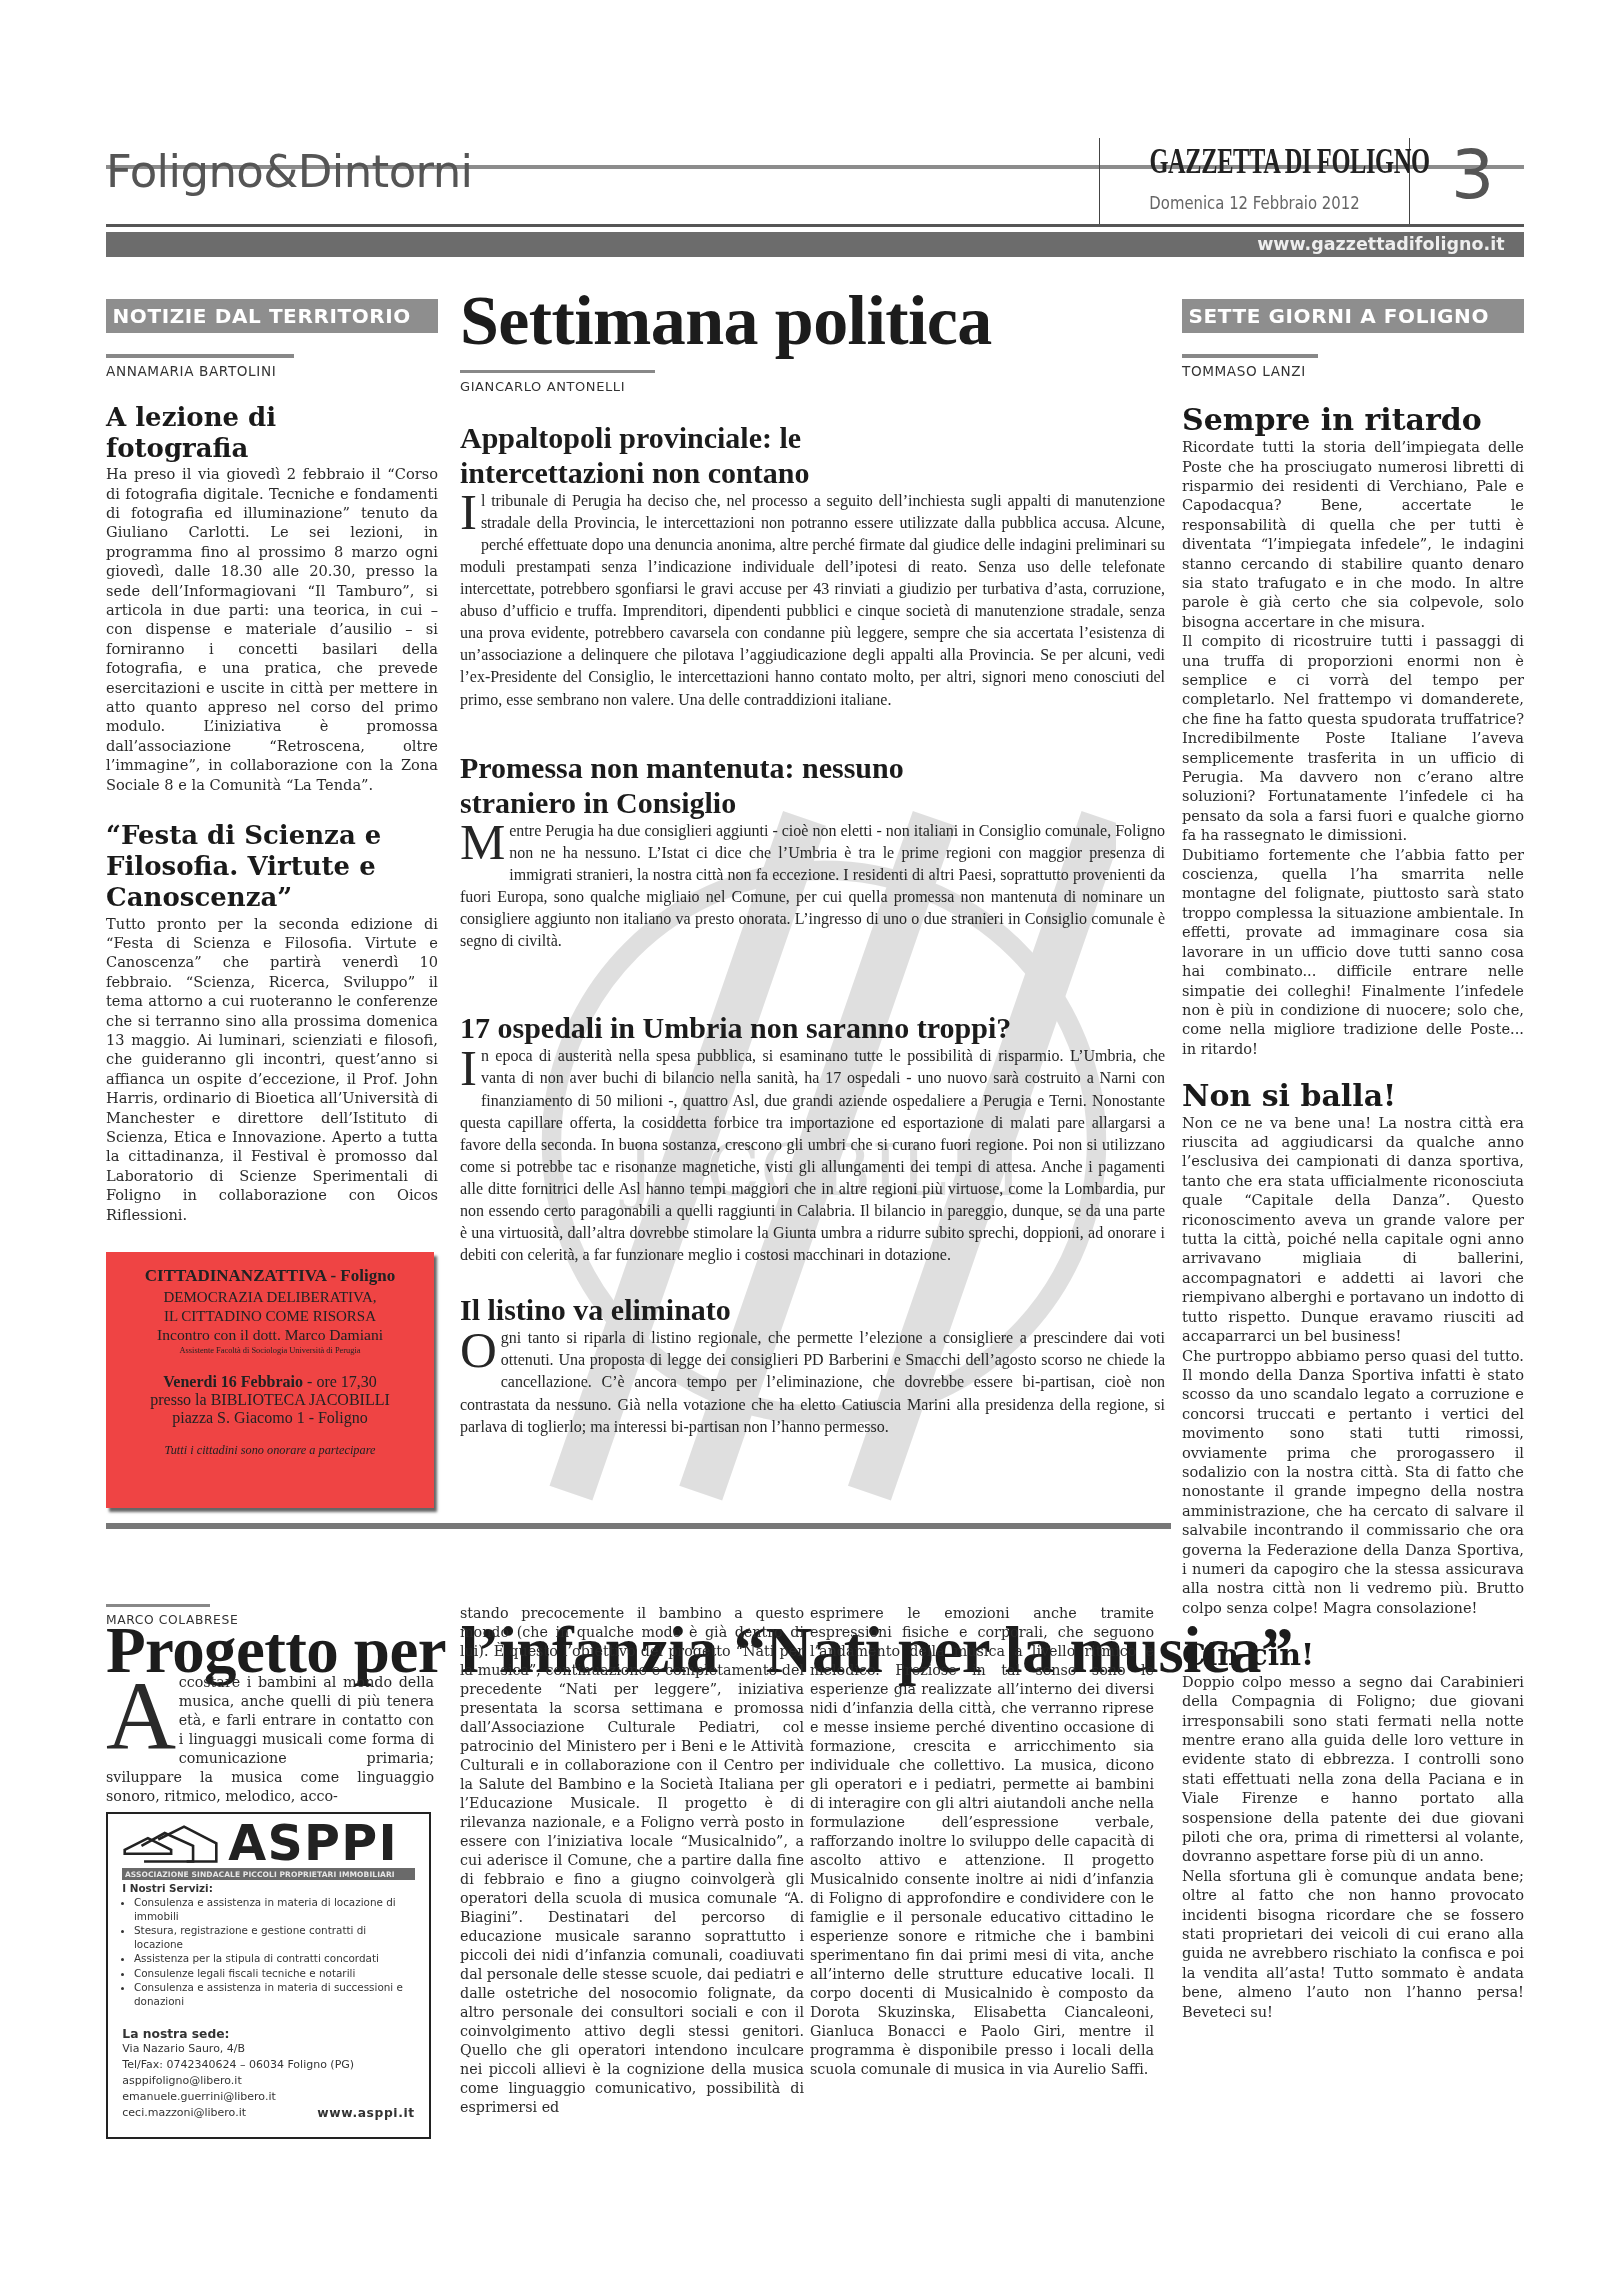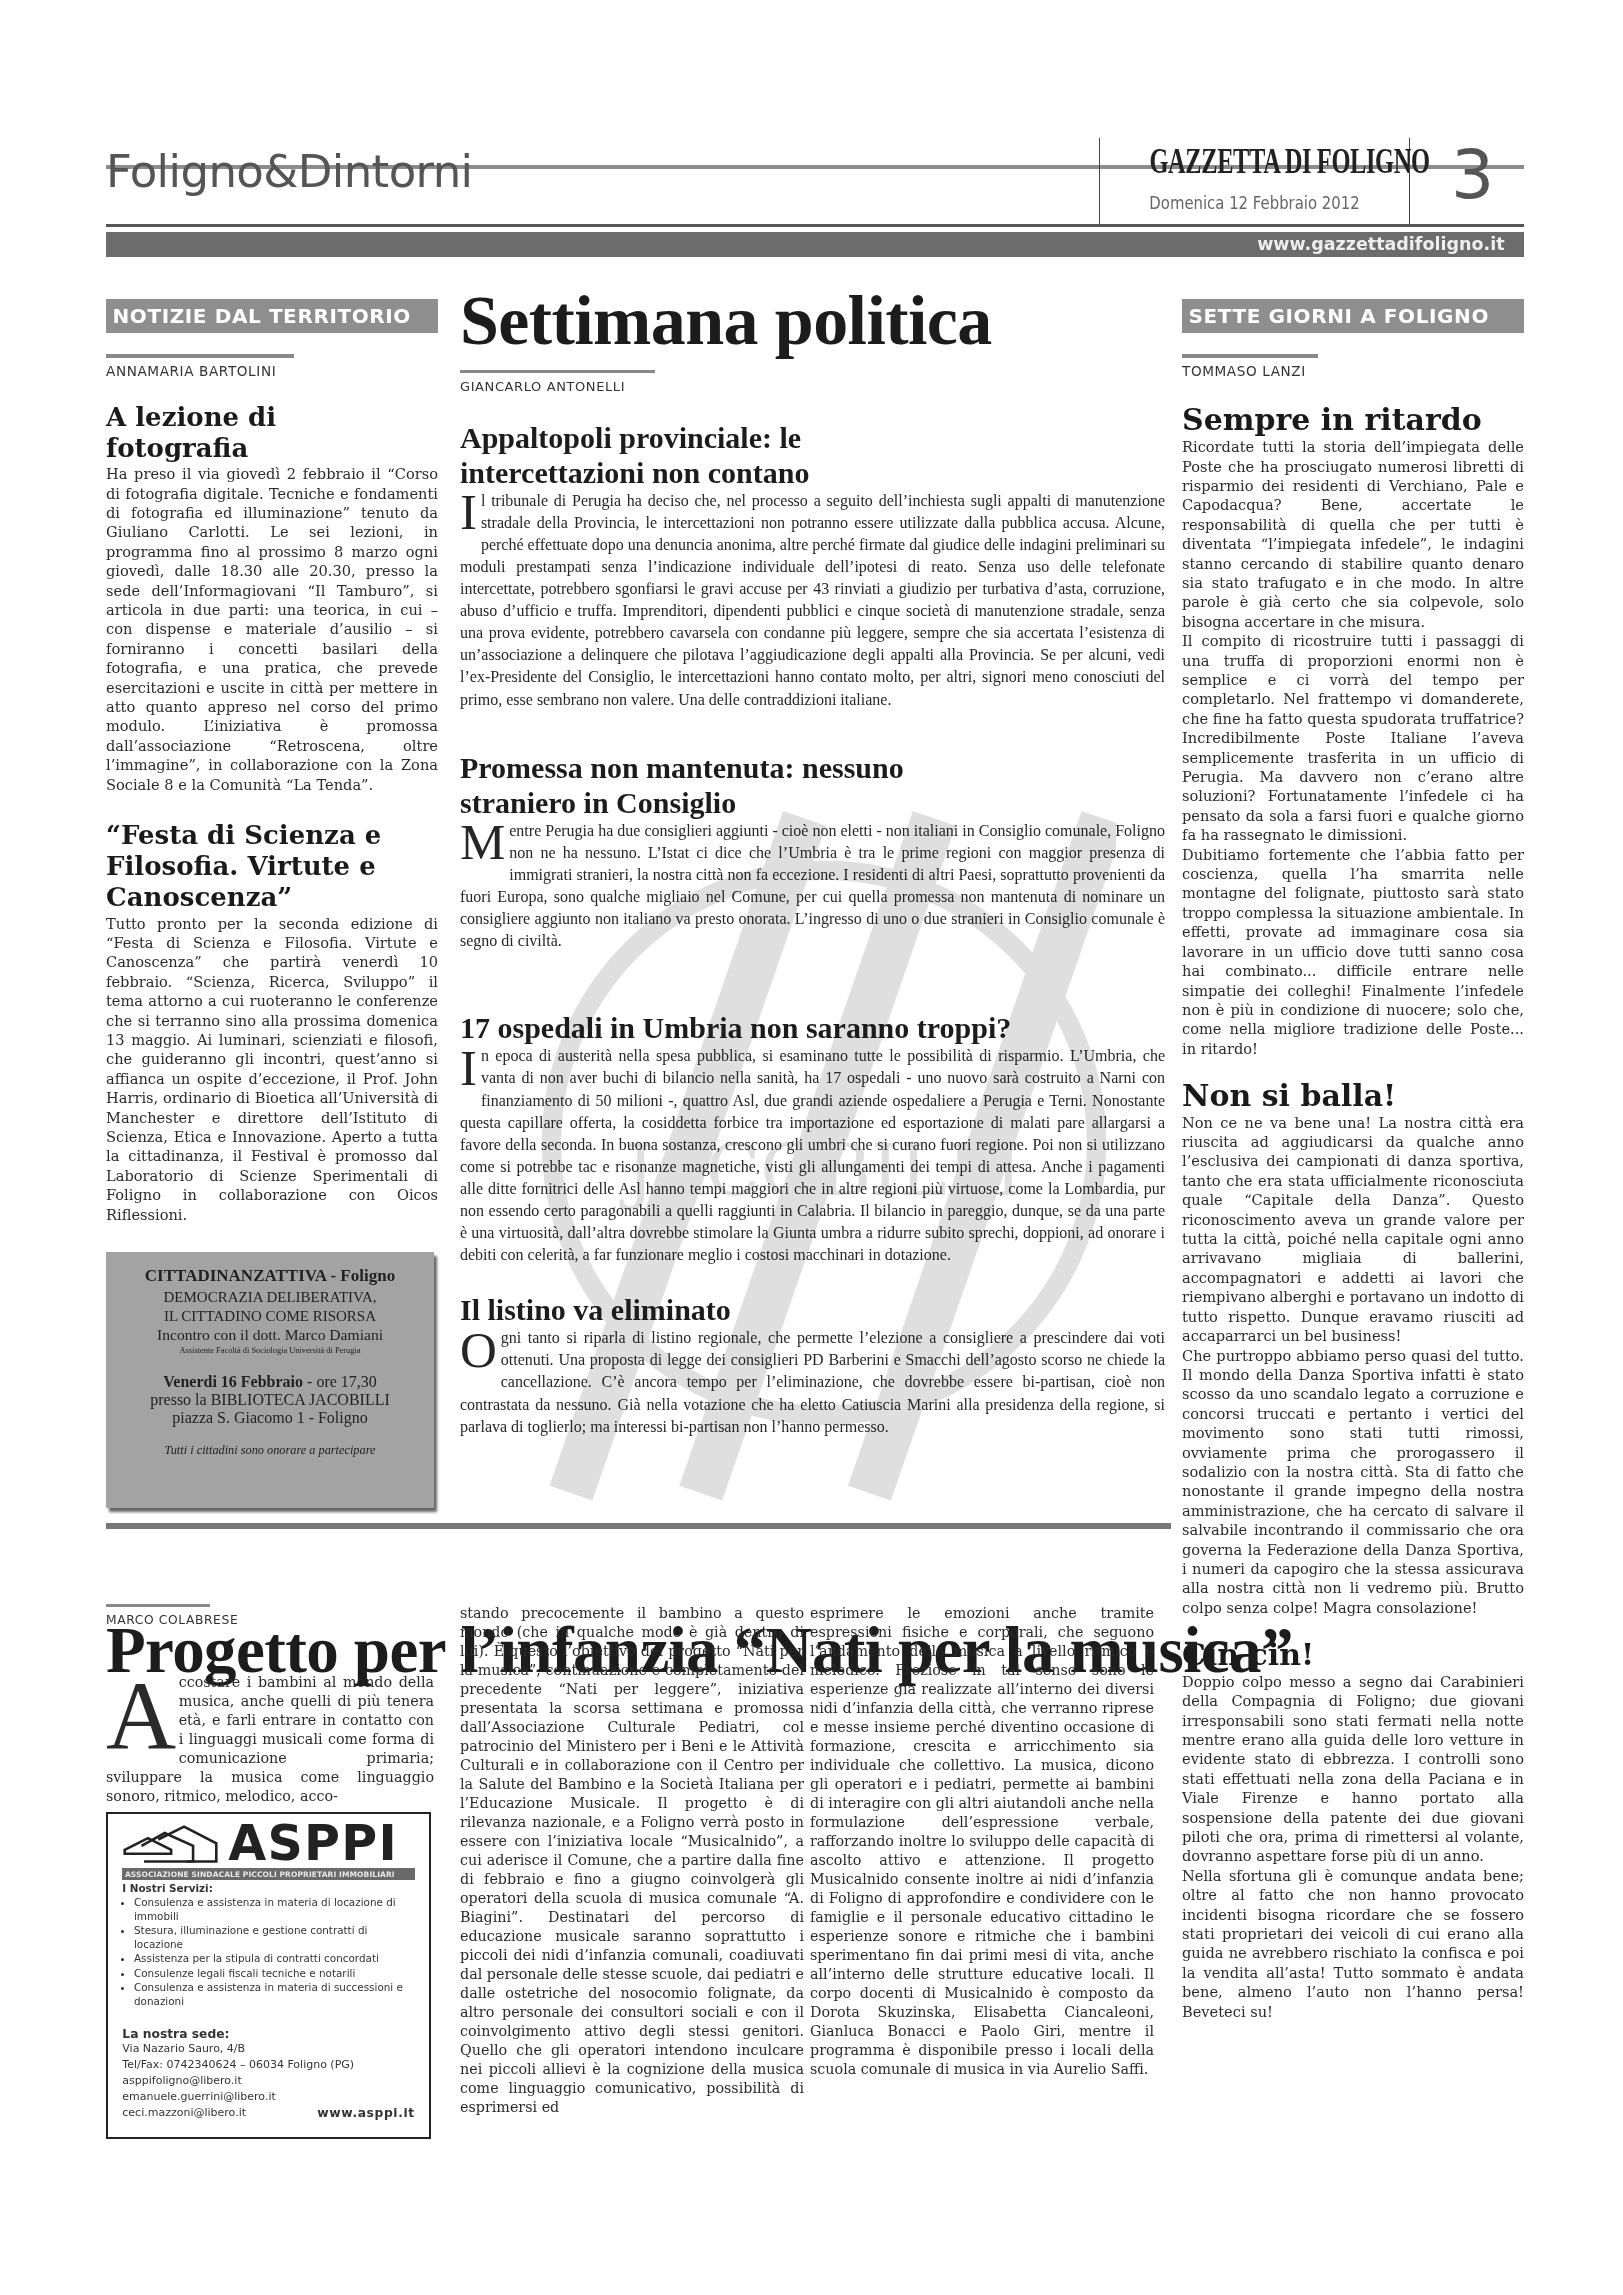--- a/index.html
+++ b/index.html
@@ -33,21 +33,21 @@
   .h-serif { font-family: "DejaVu Serif", serif; font-weight: bold; color: #1a1a1a; }
   .h-left { font-size: 26px; line-height: 1.2; margin-top: 23px; }
   .body-text { font-size: 14.6px; line-height: 1.33; text-align: justify; hyphens: auto; color: #2a2a2a; }
   .body-cond { font-family: "Liberation Serif", serif; font-size: 16px; line-height: 1.38; text-align: justify; color: #262626; }
 
   .h-big { font-family: "Liberation Serif", serif; font-weight: bold; font-size: 70px; line-height: 1; letter-spacing: -0.6px; }
   .h-mid { font-family: "Liberation Serif", serif; font-weight: bold; font-size: 30px; line-height: 1.17; margin-top: 26px; }
   .dropcap { float: left; font-family: "Liberation Serif", serif; font-size: 51px; line-height: 0.82; margin: 2.6px 3.9px 0 0; }
 
   
-  .event-box { left: 106px; top: 1252px; width: 328px; height: 256px; background: #a3a3a3; text-align: center;
+  .event-box { left: 106px; top: 1252px; width: 328px; height: 256px; background: #ef4444; text-align: center;
                box-shadow: 2.6px 3.9px 2.6px #666; font-family: "Liberation Serif", serif; color: #222; }
   .ev-org { font-weight: bold; font-size: 17px; margin-top: 14.3px; }
   .ev-title { font-size: 15px; line-height: 1.12; margin-top: 2.6px; }
   .ev-meet { font-size: 15.6px; margin-top: 1.3px; }
   .ev-role { font-size: 8.4px; margin-top: 1.3px; }
   .ev-when { font-size: 16px; margin-top: 18px; line-height: 1.15; }
   .ev-note { font-style: italic; font-size: 12.3px; margin-top: 15.6px; }
 
   
   .watermark { left: 532px; top: 779px; width: 584px; height: 734px; opacity: 0.12; pointer-events: none; }
@@ -182,21 +182,21 @@
       <path d="M4 40 L40 22 L76 40 L76 46 L4 46 Z" fill="none" stroke="#222" stroke-width="4"></path>
       <path d="M30 34 L66 14 L110 34 L110 58 L34 58" fill="none" stroke="#222" stroke-width="4"></path>
       <path d="M56 24 L96 4 L146 30 L146 58 L100 58" fill="none" stroke="#222" stroke-width="4"></path>
     </svg>
     <span class="ad-logo-text">ASPPI</span>
   </div>
   <div class="ad-tagline">ASSOCIAZIONE SINDACALE PICCOLI PROPRIETARI IMMOBILIARI</div>
   <div class="ad-services-title">I Nostri Servizi:</div>
   <ul class="ad-list">
     <li>Consulenza e assistenza in materia di locazione di immobili</li>
-    <li>Stesura, illuminazione e gestione contratti di locazione</li>
+    <li>Stesura, registrazione e gestione contratti di locazione</li>
     <li>Assistenza per la stipula di contratti concordati</li>
     <li>Consulenze legali fiscali tecniche e notarili</li>
     <li>Consulenza e assistenza in materia di successioni e donazioni</li>
   </ul>
   <div class="ad-sede-title">La nostra sede:</div>
   <div class="ad-contact">Via Nazario Sauro, 4/B</div>
   <div class="ad-contact">Tel/Fax: 0742340624 – 06034 Foligno (PG)</div>
   <div class="ad-contact">asppifoligno@libero.it</div>
   <div class="ad-contact">emanuele.guerrini@libero.it</div>
   <div class="ad-contact">

